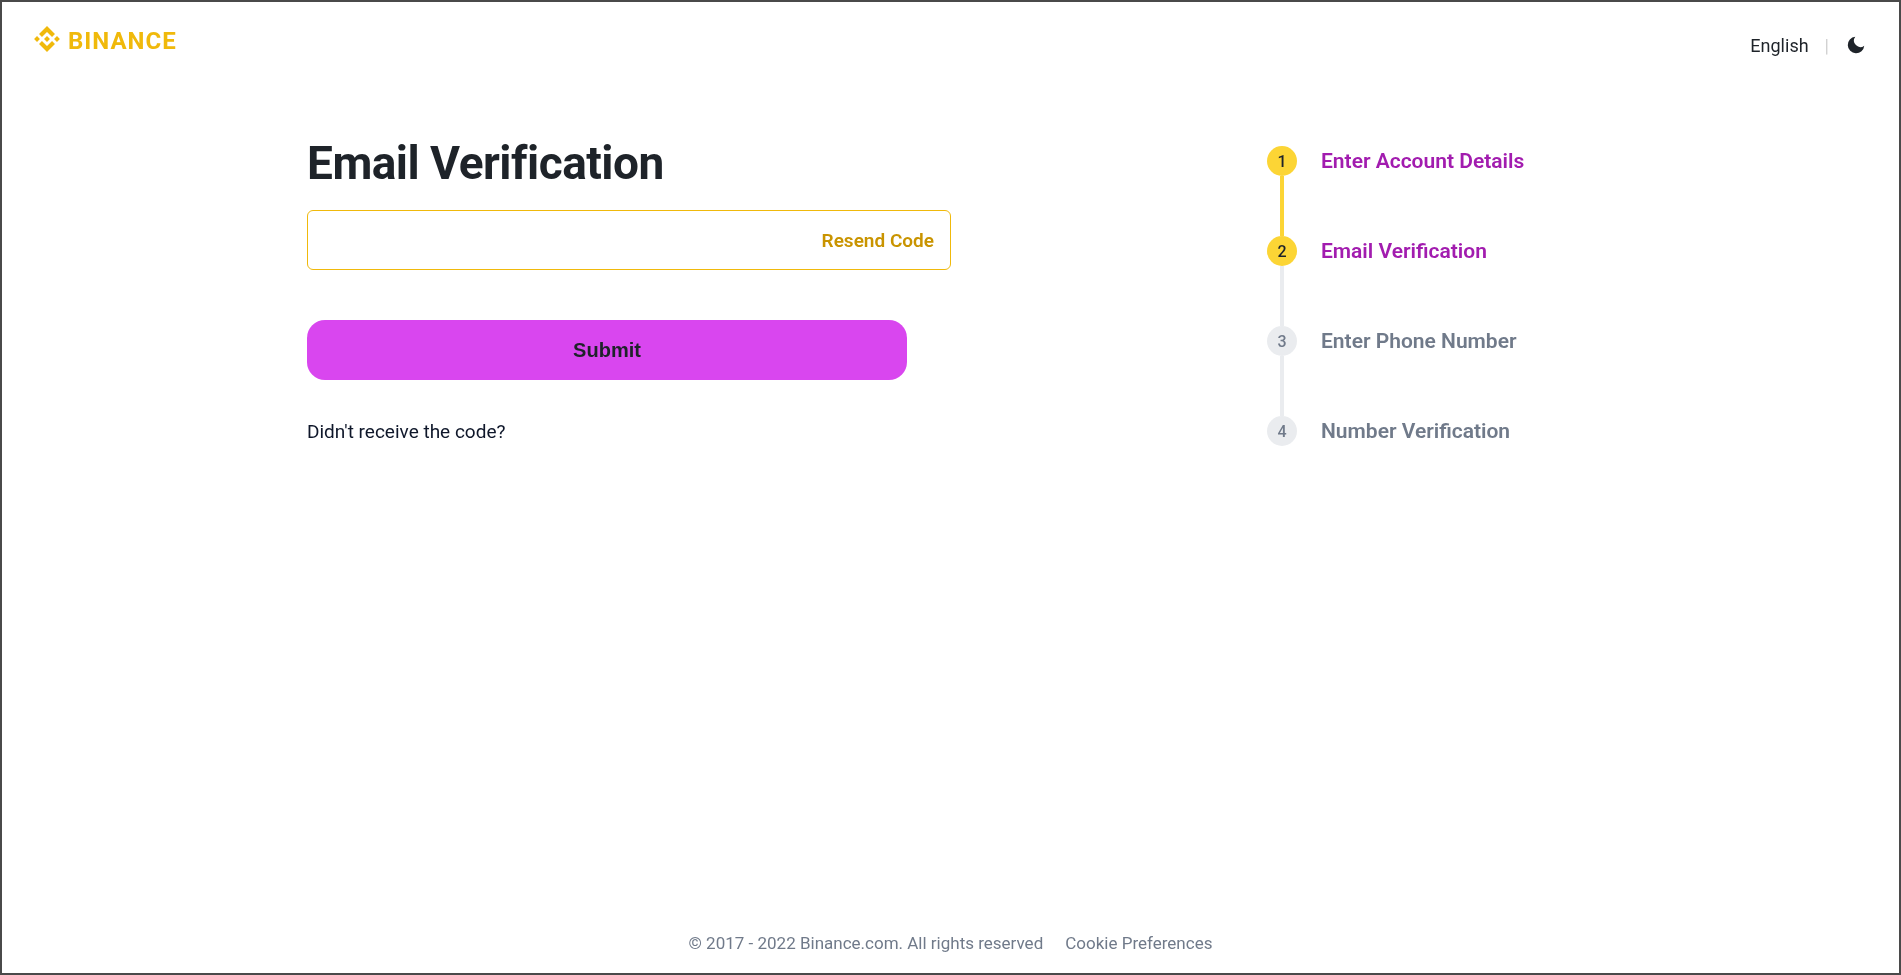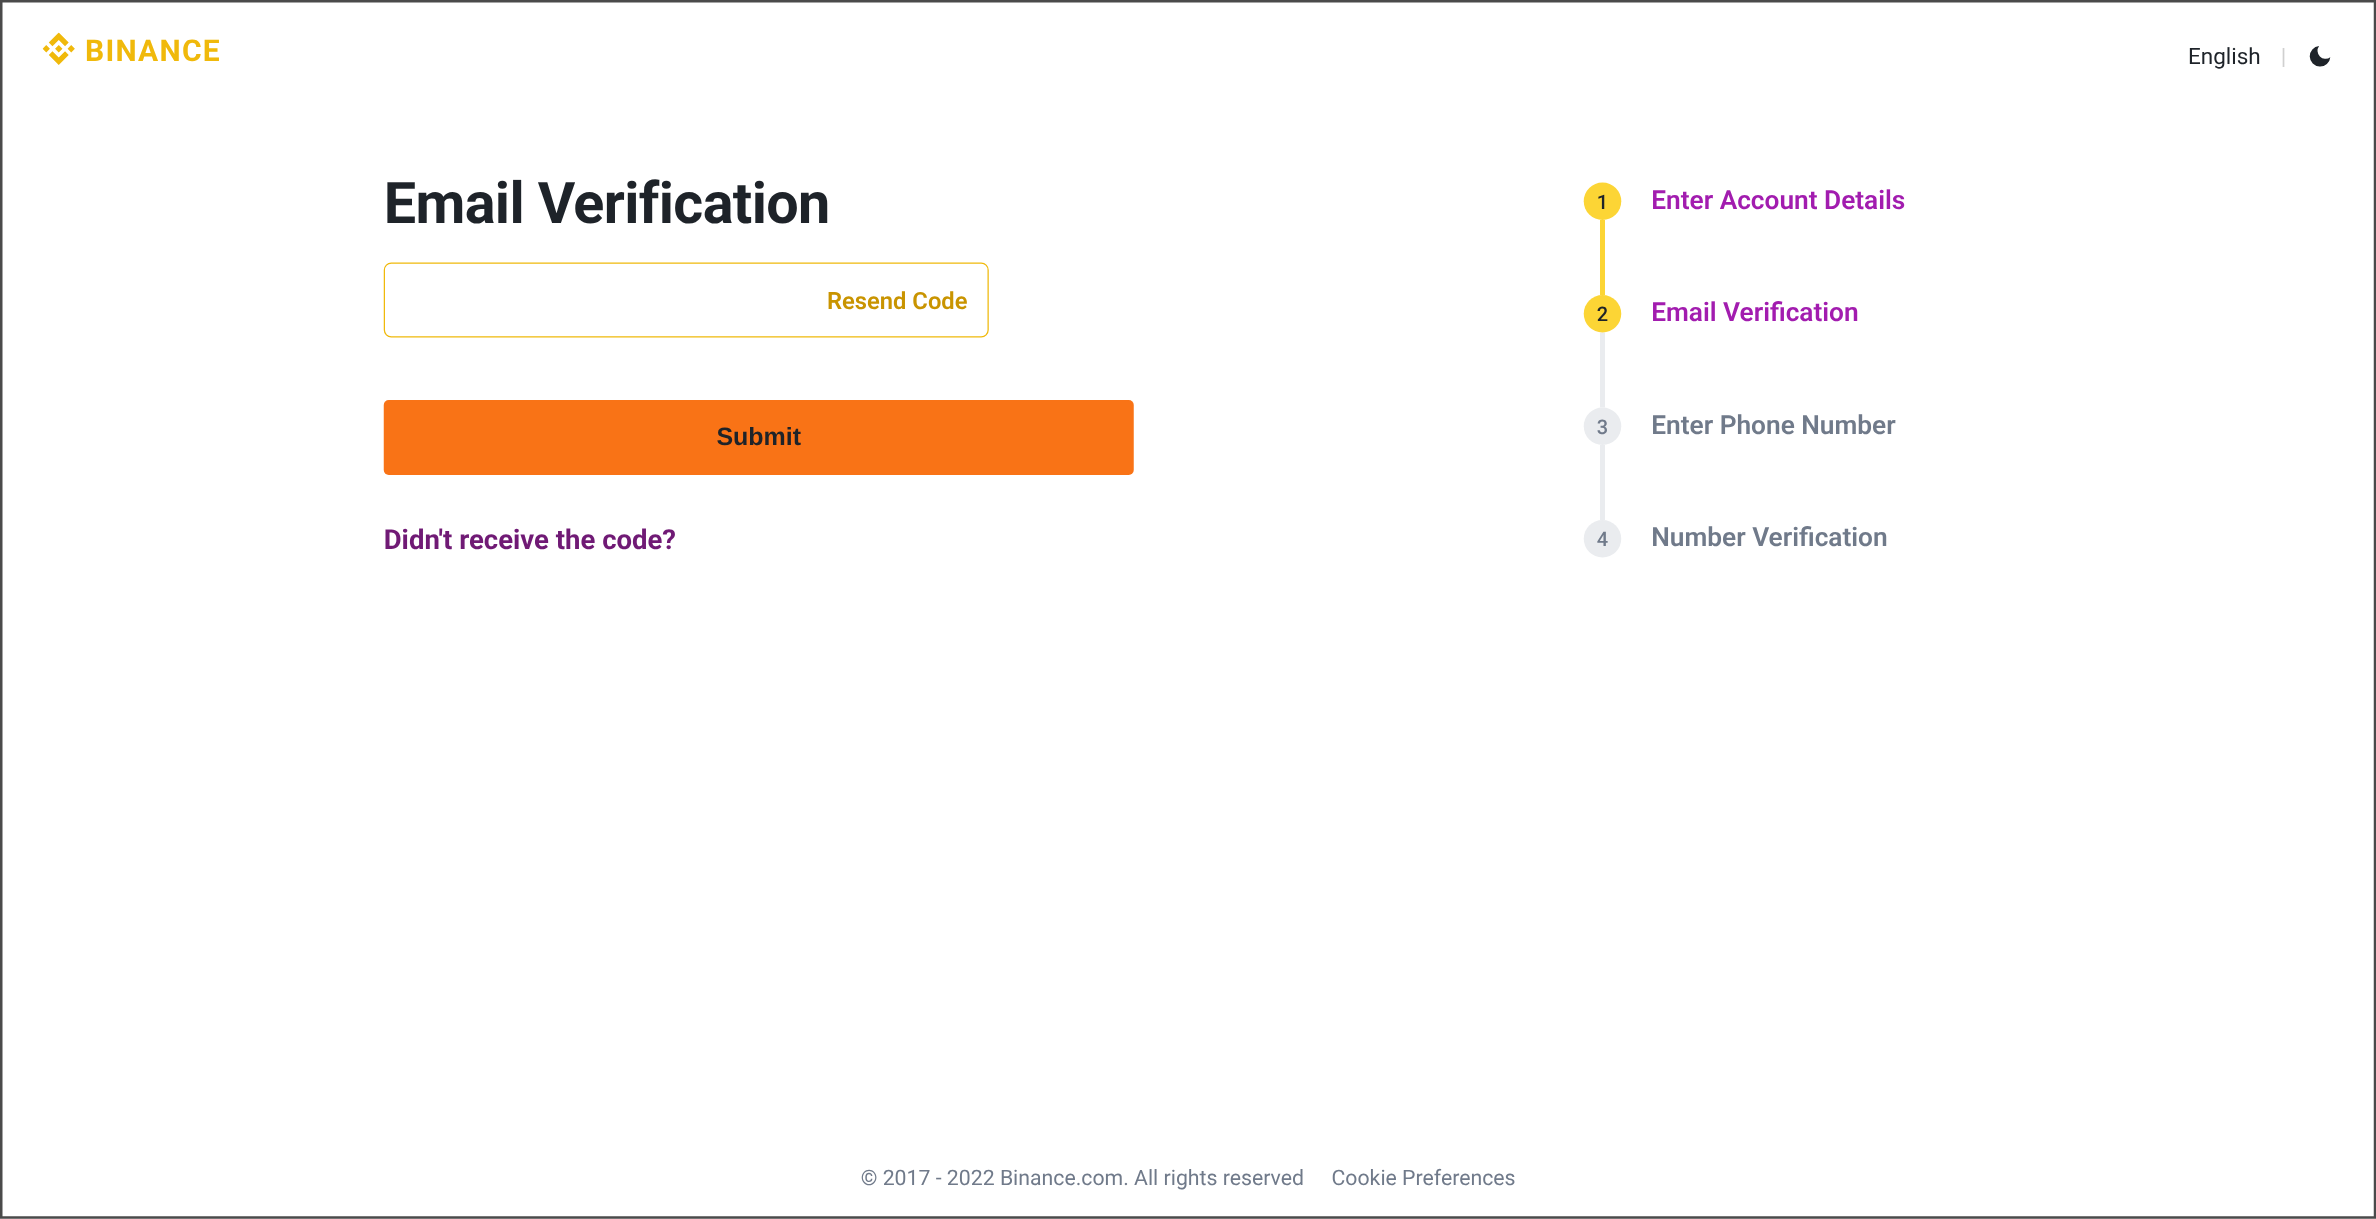--- a/index.html
+++ b/index.html
@@ -76,21 +76,21 @@
     max-width: 540px;
     margin-bottom: 70px;
   }
   .input-label {
     font-size: 19px;
     color: #1e2329;
     margin-bottom: 10px;
   }
   .input-wrap {
     position: relative;
-    width: 484px;
+    width: 644px;
     height: 60px;
     border: 1px solid #F0B90B;
     border-radius: 6px;
     display: flex;
     align-items: center;
     padding: 0 16px;
     margin-bottom: 50px;
   }
   .input-wrap input {
     flex: 1;
@@ -102,33 +102,33 @@
   .resend {
     color: #C99400;
     font-size: 19px;
     font-weight: 600;
     cursor: pointer;
     white-space: nowrap;
   }
   .submit-btn {
     width: 600px;
     height: 60px;
-    background: #f97316;
+    background: #d946ef;
     border: none;
-    border-radius: 4px;
+    border-radius: 18px;
     font-size: 20px;
     font-weight: 600;
     color: #1e2329;
     cursor: pointer;
     margin-bottom: 40px;
   }
   .help-link {
-    color: #701a75;
-    font-size: 22px;
-    font-weight: 700;
+    color: #0f172a;
+    font-size: 19px;
+    font-weight: 400;
     cursor: pointer;
   }
 
   
   .steps-col {
     margin-left: 360px;
     padding-top: 10px;
   }
   .step {
     display: flex;

